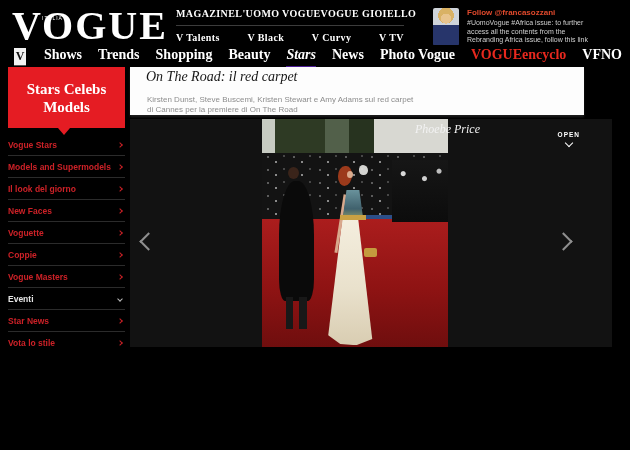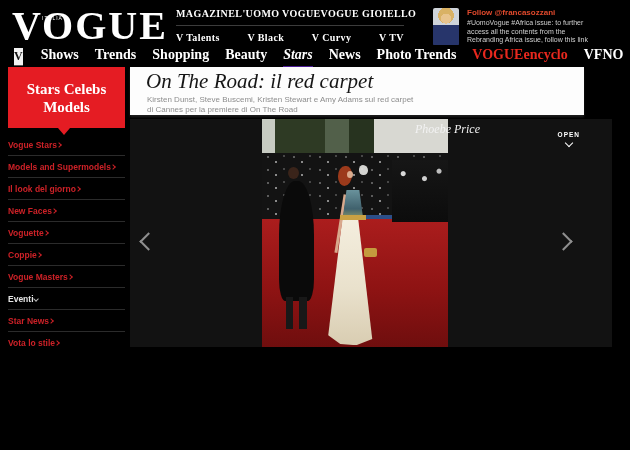--- a/index.html
+++ b/index.html
@@ -46,34 +46,34 @@
   .side-box { position:absolute; left:8px; top:67px; width:117px; height:61px;
               background:#e51c23; color:#fff; text-align:center;
               font-family:"Liberation Serif", serif; font-weight:bold;
               font-size:15px; line-height:18px; padding-top:13px; }
   .side-box-tail { position:absolute; left:58px; top:128px; width:0; height:0;
                    border-left:6px solid transparent; border-right:6px solid transparent;
                    border-top:7px solid #e51c23; }
 
   
   .side-list { position:absolute; left:8px; top:134px; width:117px; }
-  .side-item { height:22px; display:flex; align-items:center; justify-content:flex-start;
+  .side-item { height:22px; display:flex; align-items:center; justify-content:space-between;
                border-bottom:1px solid #2b2b2b; cursor:pointer; }
   .side-item span.lbl { color:#cc2127; font-size:8.5px; font-weight:bold; }
   .side-item.open span.lbl { color:#e5e5e5; }
   .chev { width:4px; height:4px; border-right:1px solid #cc2127; border-bottom:1px solid #cc2127;
           transform:rotate(-45deg); margin-right:3px; }
   .side-item.open .chev { border-color:#bbb; transform:rotate(45deg); }
 
   
   .art-head { position:absolute; left:130px; top:67px; width:454px; height:48px;
               background:#fdfdfd; box-shadow:0 2px 2px rgba(255,255,255,.12); }
   .art-title { position:absolute; left:16px; top:2px; color:#161616;
                font-family:"Liberation Serif", serif; font-style:italic;
-               font-size:21px; }
+               font-size:14px; }
   .art-sub { position:absolute; left:17px; top:28px; color:#8d8d8d; font-size:8px; line-height:9.5px; }
 
   
   .panel { position:absolute; left:130px; top:119px; width:482px; height:228px; background:#121212; }
   .caption { position:absolute; left:285px; top:3px; color:#f2f2f2;
              font-family:"Liberation Serif", serif; font-style:italic; font-size:12px; }
   .open-btn { position:absolute; right:32px; top:12px; text-align:center; cursor:pointer; }
   .open-btn .txt { color:#fff; font-size:6.5px; font-weight:bold; letter-spacing:1px; }
   .open-btn .chev-dn { width:6px; height:6px; border-right:1.5px solid #fff; border-bottom:1.5px solid #fff;
                        transform:rotate(45deg); margin:2px auto 0 auto; }
@@ -186,21 +186,21 @@
 
   <div class="nav">
     <div class="nav-vbox">V</div>
     <div class="nav-items" id="nav-items">
         <a class="nav-item">Shows</a>
         <a class="nav-item">Trends</a>
         <a class="nav-item">Shopping</a>
         <a class="nav-item">Beauty</a>
         <a class="nav-item active">Stars</a>
         <a class="nav-item">News</a>
-        <a class="nav-item">Photo Trends</a>
+        <a class="nav-item">Photo Vogue</a>
         <a class="nav-item highlight">VOGUEencyclo</a>
         <a class="nav-item">VFNO</a>
       </div>
   </div>
 
   <div class="side-box">
     <div>Stars Celebs</div>
     <div>Models</div>
   </div>
   <div class="side-box-tail"></div>

